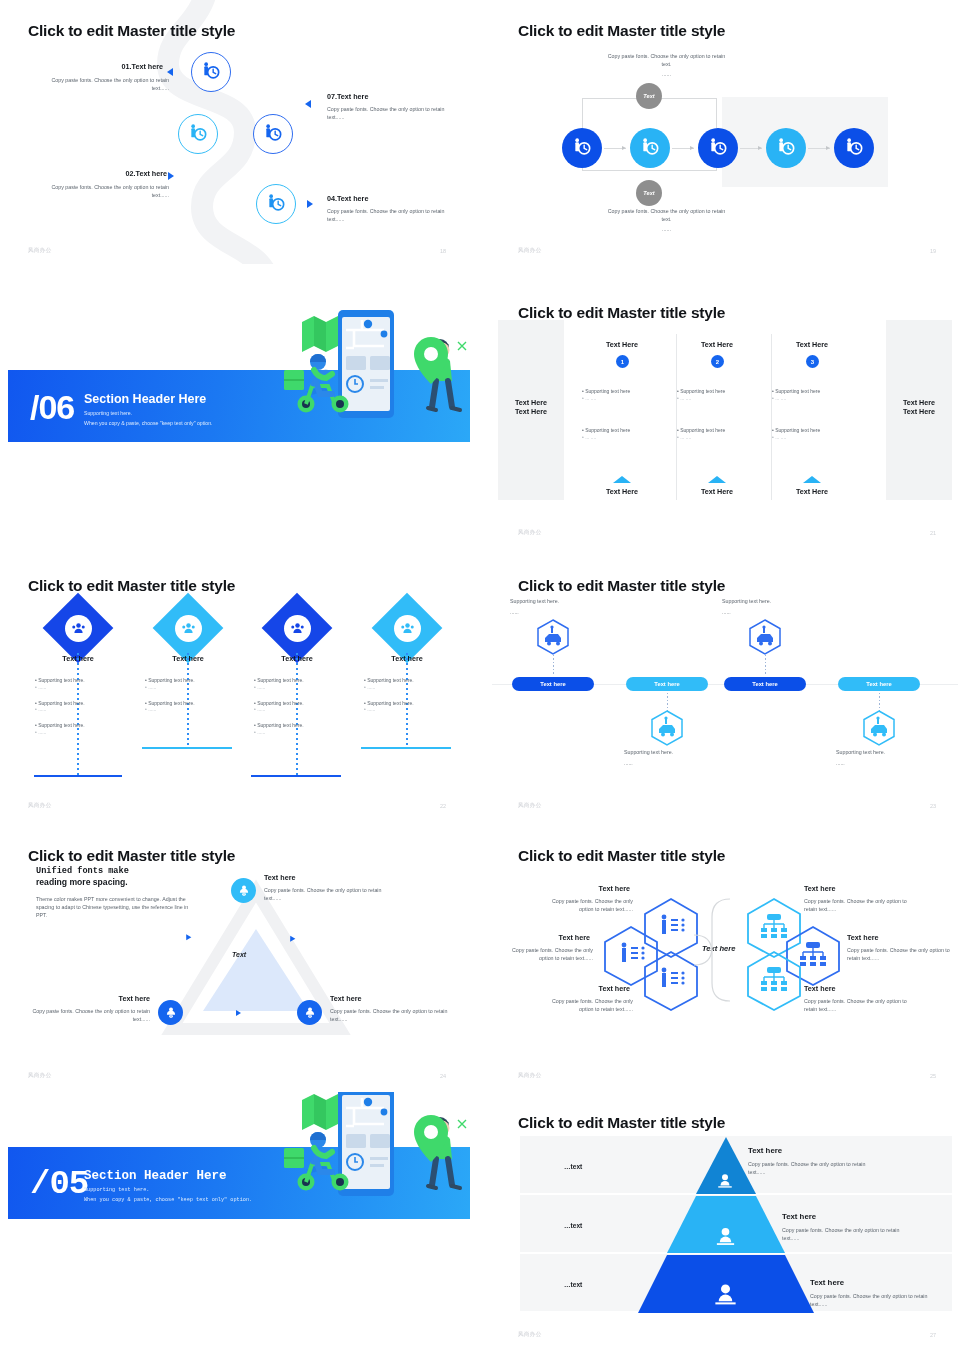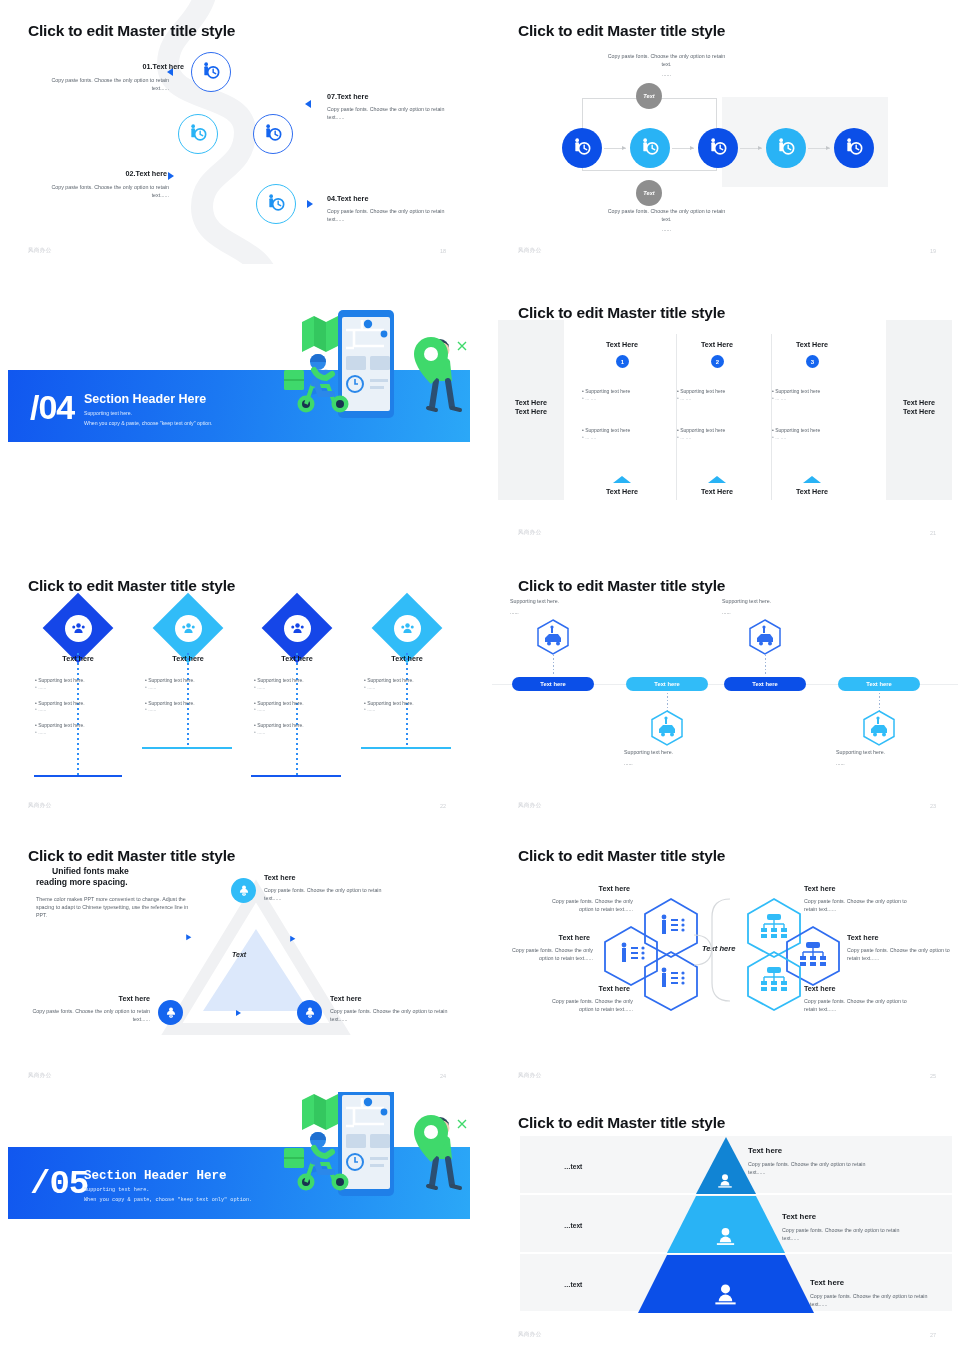--- a/index.html
+++ b/index.html
@@ -150,21 +150,21 @@
 
   <div class="circ dark" style="left:191px; top:52px; width:40px; height:40px;">
     <svg width="20" height="20" viewBox="0 0 24 24">
       <rect x="4" y="5" width="4.4" height="11" rx="1.4" fill="#1565ef"></rect>
       <circle cx="6.2" cy="2.6" r="2.2" fill="#1565ef"></circle>
       <circle cx="14.6" cy="12.4" r="6.6" fill="none" stroke="#1565ef" stroke-width="2"></circle>
       <path d="M14.6 8.6 L14.6 12.4 L17.6 14" stroke="#1565ef" stroke-width="1.7" fill="none" stroke-linecap="round"></path>
     </svg>
   </div>
   <div class="tri-l" style="left:167px; top:68px;"></div>
-  <div class="hd" style="position:absolute; right:286px; top:62px;text-align:center;">01.Text here</div>
+  <div class="hd" style="position:absolute; right:307px; top:62px;text-align:center;">01.Text here</div>
   <div class="bd bd-r" style="position:absolute; left:36px; width:133px; top:76px;">Copy paste fonts. Choose the only option to retain text......</div>
 
   <div class="circ light" style="left:178px; top:114px; width:40px; height:40px;">
     <svg width="20" height="20" viewBox="0 0 24 24">
       <rect x="4" y="5" width="4.4" height="11" rx="1.4" fill="#29b3f5"></rect>
       <circle cx="6.2" cy="2.6" r="2.2" fill="#29b3f5"></circle>
       <circle cx="14.6" cy="12.4" r="6.6" fill="none" stroke="#29b3f5" stroke-width="2"></circle>
       <path d="M14.6 8.6 L14.6 12.4 L17.6 14" stroke="#29b3f5" stroke-width="1.7" fill="none" stroke-linecap="round"></path>
     </svg>
   </div>
@@ -273,21 +273,21 @@
       <path d="M14.6 8.6 L14.6 12.4 L17.6 14" stroke="#fff" stroke-width="1.7" fill="none" stroke-linecap="round"></path>
     </svg>
   </div>
 
   <div class="footer-logo">风尚办公</div>
   <div class="page-no">19</div>
 </div>
 
 <div class="slide c0 r1">
   <div class="sec-band" style="top:88px;"></div>
-  <div class="sec-num" style="left:30px; top:106px;">/04</div>
+  <div class="sec-num" style="left:30px; top:106px;">/06</div>
   <div class="sec-h" style="left:84px; top:110px;">Section Header Here</div>
   <div class="sec-s1" style="left:84px; top:128px;">Supporting text here.</div>
   <div class="sec-s2" style="left:84px; top:138px;">When you copy &amp; paste, choose "keep text only" option.</div>
 
   <svg class="illus" style="left:262px; top:26px;" width="208" height="140" viewBox="0 0 208 140">
 
     <rect x="76" y="2" width="56" height="108" rx="5" fill="#1f7fe8"></rect>
     <rect x="80" y="9" width="48" height="94" rx="2" fill="#eaf1f8"></rect>
 
     <path d="M84 22 h16 v-10 M100 22 h22 M92 22 v16 h30 M84 40 h8" stroke="#ffffff" stroke-width="2.6" fill="none"></path>
@@ -543,21 +543,21 @@
   <div class="bd" style="position:absolute; left:346px; width:120px; top:193px;">Supporting text here.</div>
   <div class="bd" style="position:absolute; left:346px; width:120px; top:204px;">......</div>
 
   <div class="footer-logo">风尚办公</div>
   <div class="page-no">23</div>
 </div>
 
 <div class="slide c0 r3">
   <div class="title">Click to edit Master title style</div>
 
-  <div class="hd" style="position:absolute; left:52px; top:41px; font-size:8.6px;">Unified fonts make</div>
+  <div class="hd" style="position:absolute; left:36px; top:41px; font-size:8.6px;font-family:Liberation Mono, monospace;">Unified fonts make</div>
   <div class="hd" style="position:absolute; left:36px; top:52px; font-size:8.6px;">reading more spacing.</div>
   <div class="bd" style="position:absolute; left:36px; width:158px; top:70px;">Theme color makes PPT more convenient to change. Adjust the spacing to adapt to Chinese typesetting, use the reference line in PPT.</div>
 
   <svg style="position:absolute; left:166px; top:60px;" width="180" height="150" viewBox="0 0 180 150">
     <path d="M90 6 L174 144 L6 144 Z" fill="none" stroke="#f0f1f3" stroke-width="12"></path>
     <path d="M90 44 L143 126 L37 126 Z" fill="#dce8fb"></path>
   </svg>
   <div class="s24-text" style="left:232px; top:126px;">Text</div>
 
   <div style="position:absolute; left:185px; top:110px; width:0;height:0;

